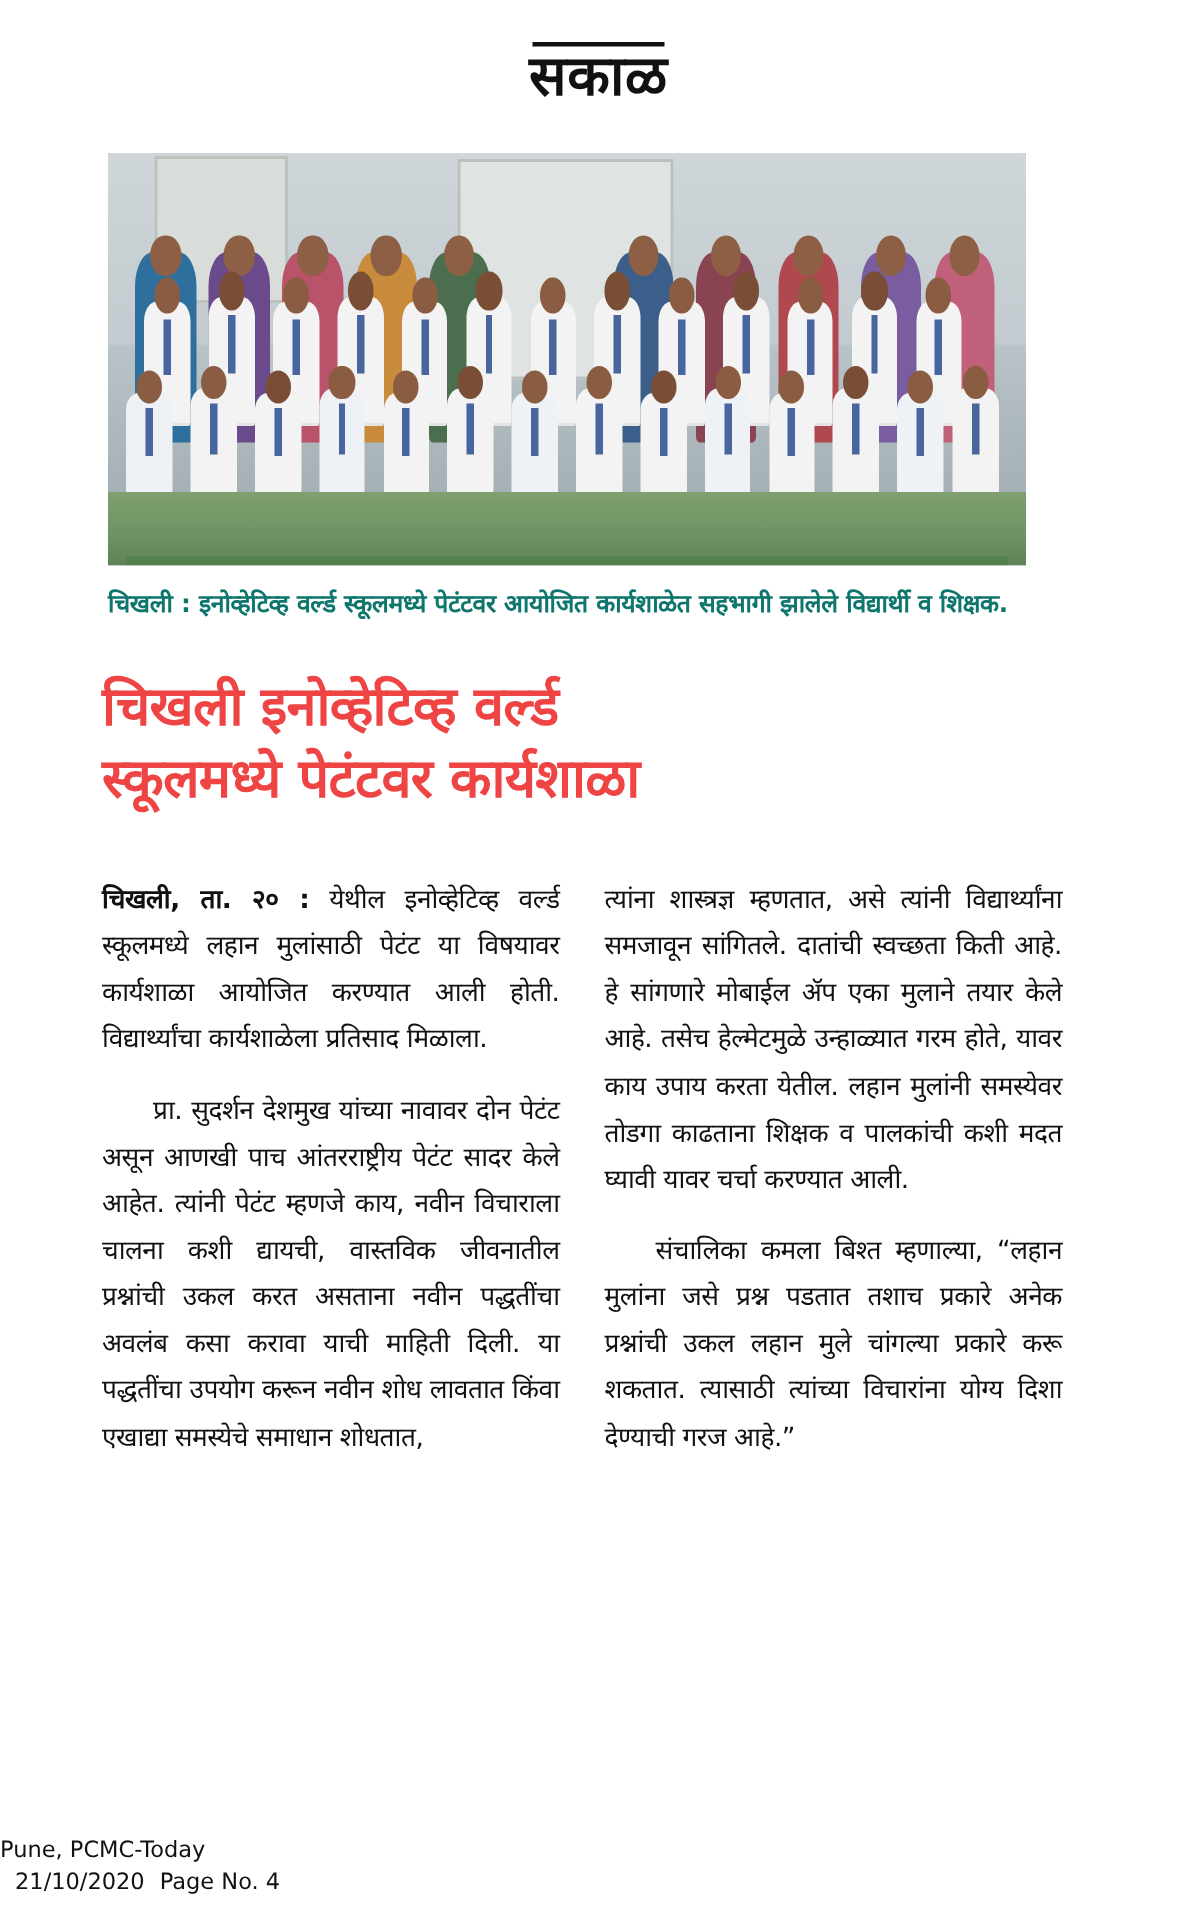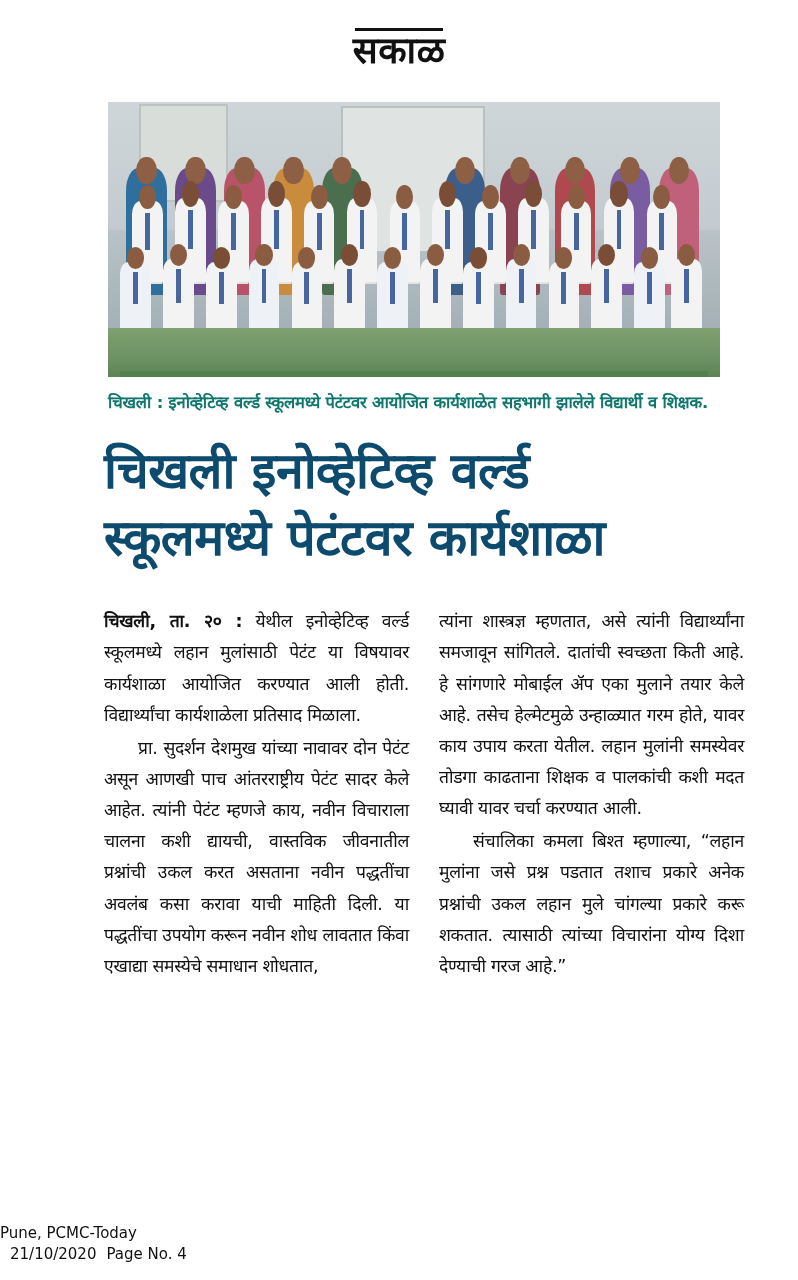--- a/index.html
+++ b/index.html
@@ -13,21 +13,21 @@
     font-family: "Liberation Serif", serif;
     color: #000;
     position: relative;
     overflow: hidden;
   }
   .page {
     width: 798px;
     height: 1280px;
     position: relative;
     box-sizing: border-box;
-    padding: 0 80px;
+    padding: 0 44px;
   }
 
   
   .masthead {
     text-align: center;
     padding-top: 26px;
     height: 60px;
   }
   .masthead-logo {
     display: inline-block;
@@ -158,28 +158,28 @@
     font-family: "DejaVu Sans", sans-serif;
     font-size: 16.5px;
     font-weight: bold;
     line-height: 1.5;
     color: #0f766e;
     letter-spacing: -0.2px;
   }
 
   
   .headline {
-    margin-top: 22px;
+    margin-top: 32px;
     width: 640px;
     margin-left: 24px;
     font-family: "DejaVu Sans", sans-serif;
     font-weight: bold;
-    font-size: 50px;
+    font-size: 36px;
     line-height: 1.35;
-    color: #0c4a6e;
+    color: #ef4444;
     letter-spacing: -0.5px;
   }
   .headline .line2 { display: block; }
 
   
   .columns {
     margin-top: 20px;
     width: 640px;
     margin-left: 24px;
     display: flex;
@@ -189,21 +189,21 @@
     width: 305px;
     font-family: "DejaVu Sans", sans-serif;
     font-size: 17.5px;
     line-height: 1.78;
     text-align: justify;
     text-justify: inter-word;
     color: #111;
     letter-spacing: -0.3px;
   }
   .col p {
-    margin: 0 0 2px 0;
+    margin: 16px 0 2px 0;
   }
   .col p.indent {
     text-indent: 34px;
   }
   .lead {
     font-weight: bold;
   }
 
   
   .footer {

